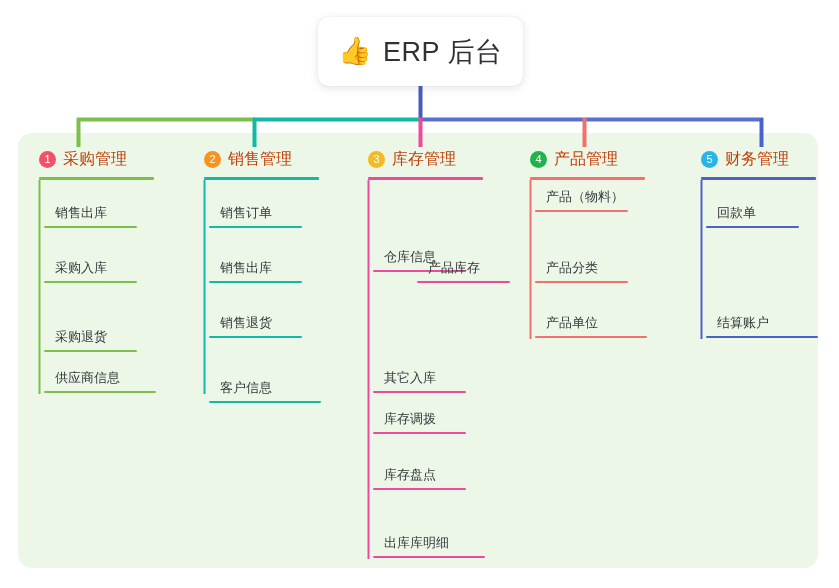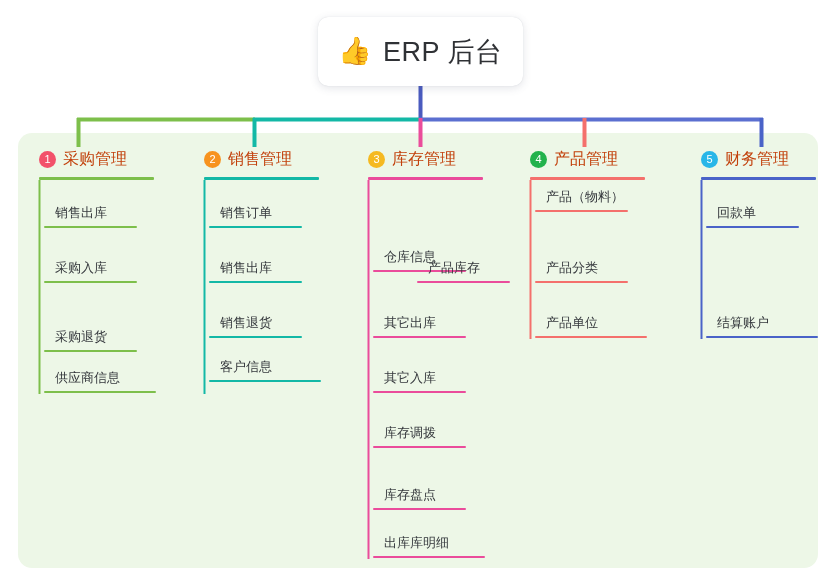--- a/index.html
+++ b/index.html
@@ -134,54 +134,50 @@
             <div class="item-rule" style="background: rgb(19, 184, 166);"></div>
           </div>
           <div class="item" style="top: 79px;">
             <span class="item-label">销售出库</span>
             <div class="item-rule" style="background: rgb(19, 184, 166);"></div>
           </div>
           <div class="item" style="top: 134px;">
             <span class="item-label">销售退货</span>
             <div class="item-rule" style="background: rgb(19, 184, 166);"></div>
           </div>
-          <div class="item last" style="top: 178px;">
+          <div class="item last" style="top: 199px;">
             <span class="item-label">客户信息</span>
             <div class="item-rule" style="background: rgb(19, 184, 166);"></div>
           </div>
         </div>
       </div>
       <div class="col" style="left: 368px; top: 147px;">
         <div class="col-head">
           <span class="badge" style="background: rgb(245, 185, 33);">3</span>
           <span class="col-title">库存管理</span>
         </div>
         <div class="head-rule" style="background: rgb(234, 76, 155);"></div>
         <div class="items" style="height: 385px;">
           <div class="item" style="top: 24px; margin-top: 44px;">
             <span class="item-label">仓库信息</span>
             <div class="item-rule" style="background: rgb(234, 76, 155);"></div>
           </div>
           <div class="item" style="top: 79px; padding-left: 44px;">
             <span class="item-label">产品库存</span>
             <div class="item-rule" style="background: rgb(234, 76, 155);"></div>
           </div>
-          <div class="item" style="top: 134px;">
-            <span class="item-label">其它出库</span>
-            <div class="item-rule" style="background: rgb(234, 76, 155);"></div>
-          </div>
           <div class="item" style="top: 189px;">
             <span class="item-label">其它入库</span>
             <div class="item-rule" style="background: rgb(234, 76, 155);"></div>
           </div>
-          <div class="item" style="top: 244px;">
+          <div class="item" style="top: 230px;">
             <span class="item-label">库存调拨</span>
             <div class="item-rule" style="background: rgb(234, 76, 155);"></div>
           </div>
-          <div class="item" style="top: 306px;">
+          <div class="item" style="top: 286px;">
             <span class="item-label">库存盘点</span>
             <div class="item-rule" style="background: rgb(234, 76, 155);"></div>
           </div>
           <div class="item last" style="top: 354px;">
             <span class="item-label">出库库明细</span>
             <div class="item-rule" style="background: rgb(234, 76, 155);"></div>
           </div>
         </div>
       </div>
       <div class="col" style="left: 530px; top: 147px;">

